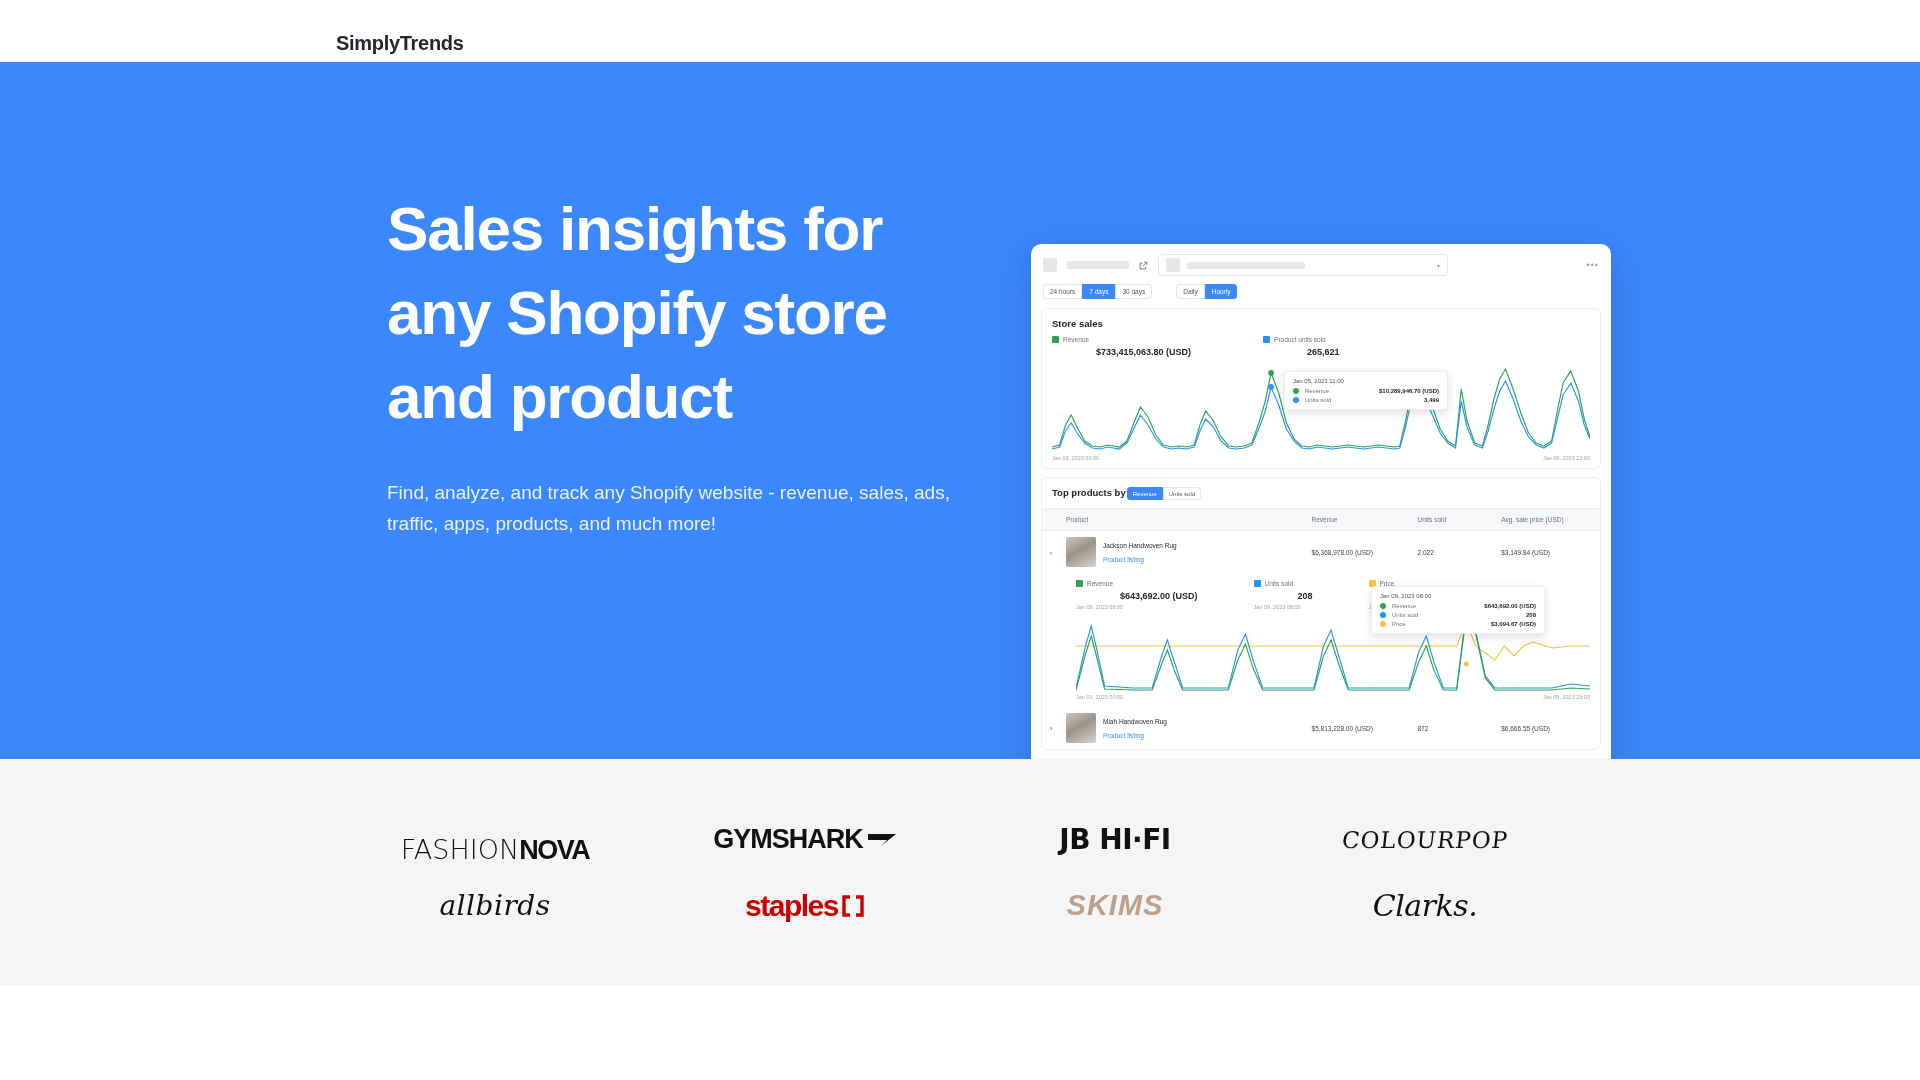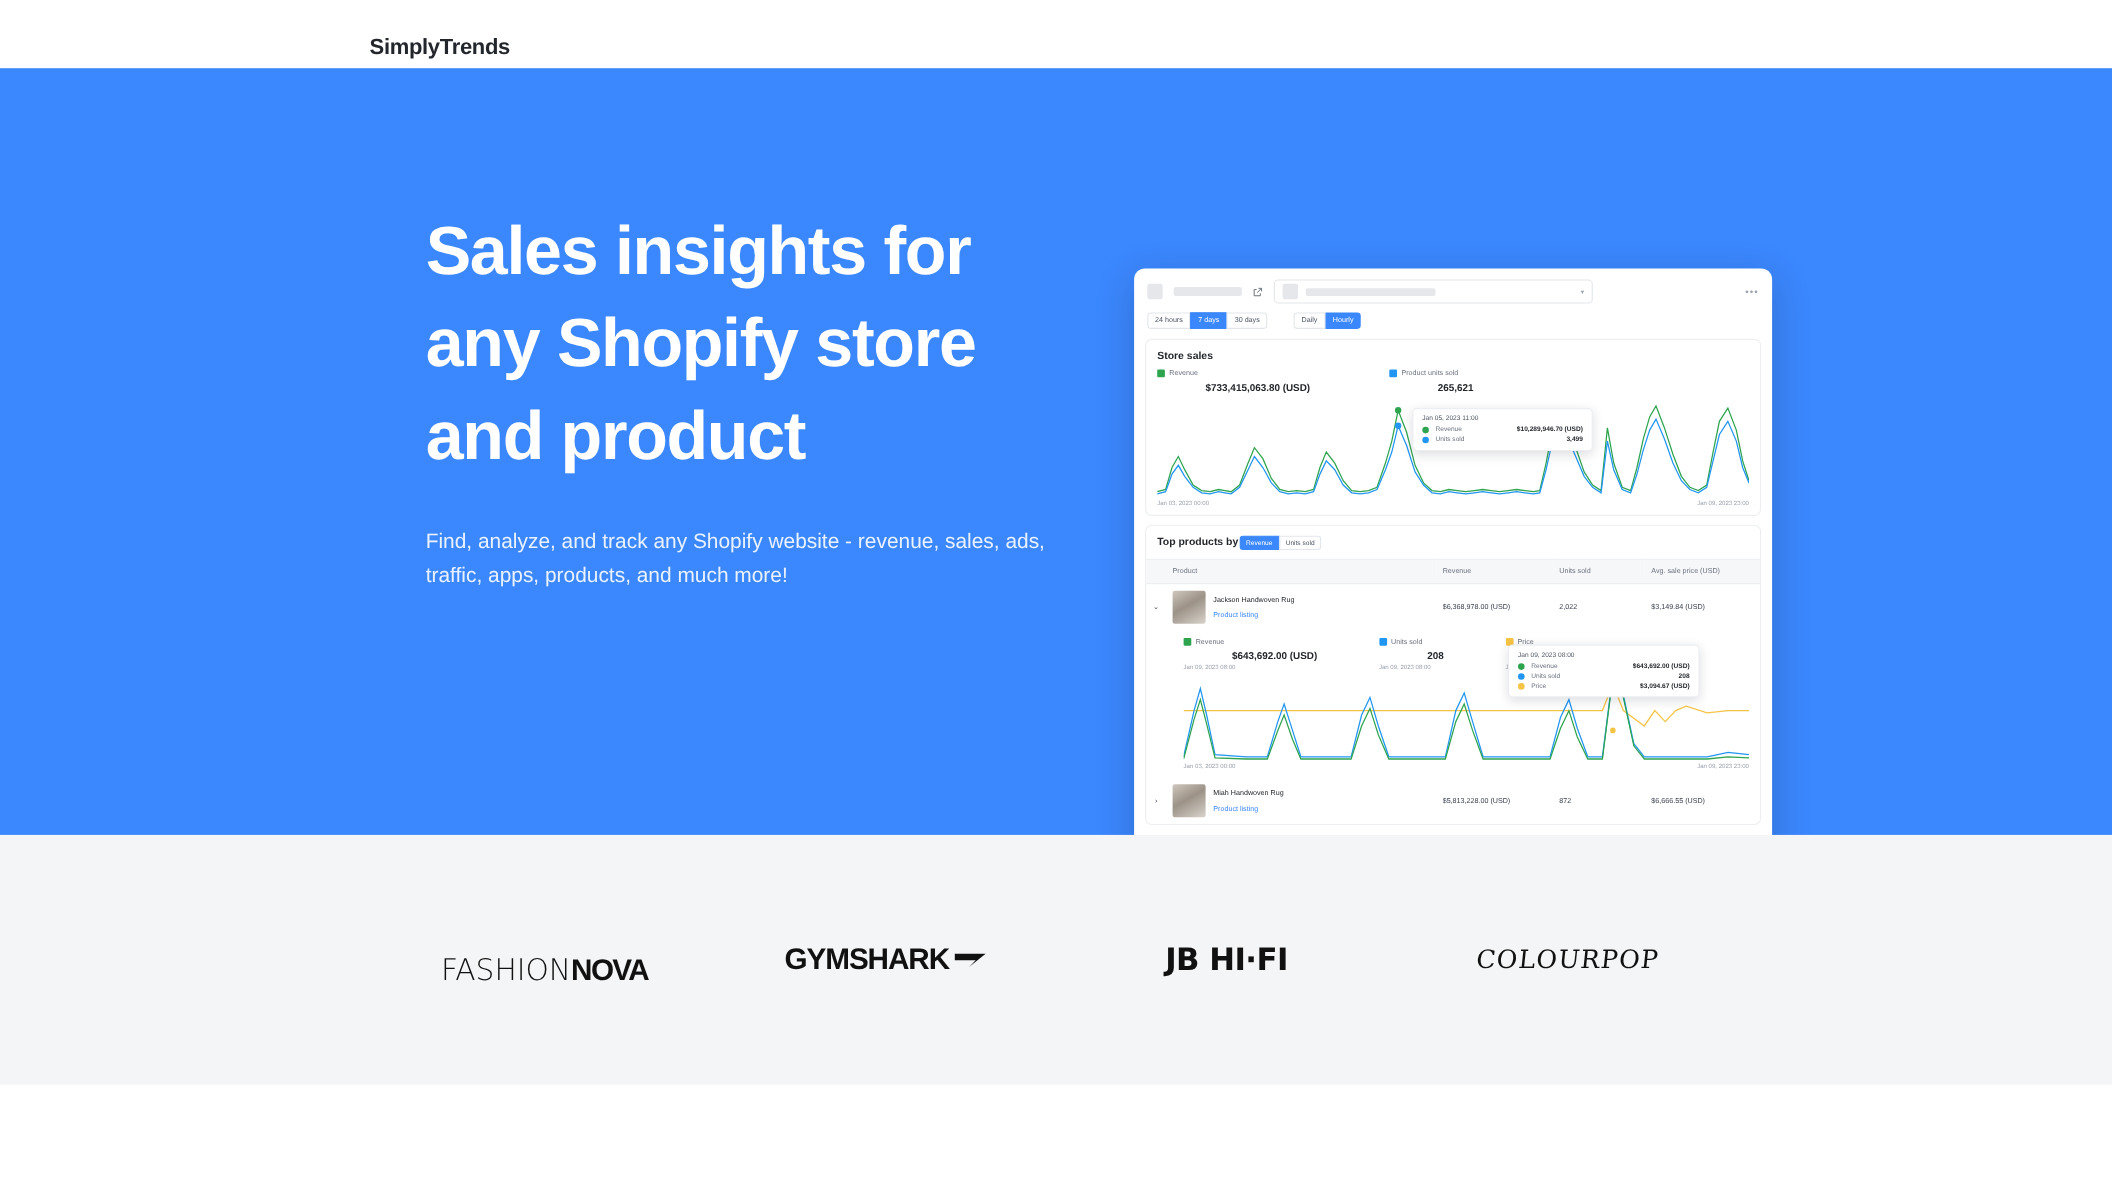--- a/index.html
+++ b/index.html
@@ -448,13 +448,33 @@
       </span>
     </div>
     <div class="logo">
       <span class="l-jb">JB HI·FI</span>
     </div>
     <div class="logo">
       <span class="l-colourpop">COLOURPOP</span>
     </div>
   </div>
 
+  <div class="logo-row">
+    <div class="logo">
+      <span class="l-allbirds">allbirds</span>
+    </div>
+    <div class="logo">
+      <span class="l-staples">
+        <span>staples</span>
+        <svg width="24" height="22" viewBox="0 0 24 22">
+          <path d="M9 2 H3 V20 H9" stroke="#cc0000" stroke-width="3.4" fill="none"></path>
+          <path d="M15 2 H21 V20 H15" stroke="#cc0000" stroke-width="3.4" fill="none"></path>
+        </svg>
+      </span>
+    </div>
+    <div class="logo">
+      <span class="l-skims">SKIMS</span>
+    </div>
+    <div class="logo">
+      <span class="l-clarks">Clarks.</span>
+    </div>
+  </div>
 </section>
 
 </body></html>

